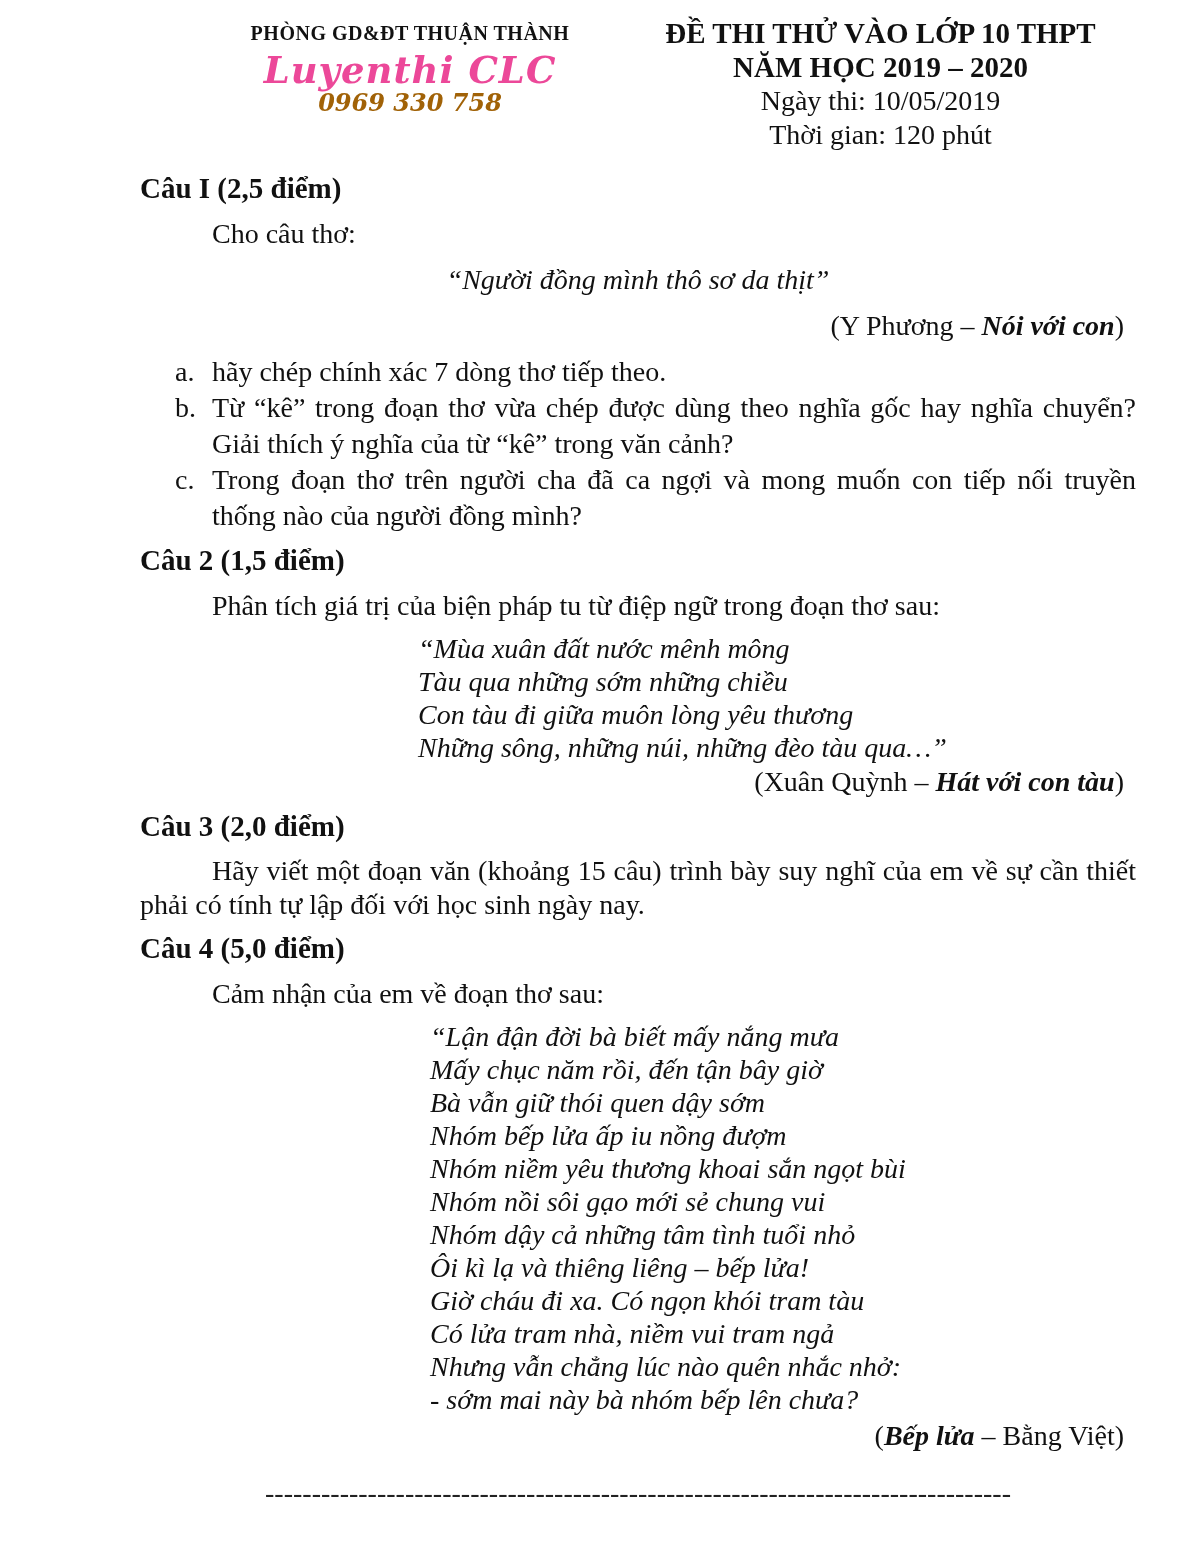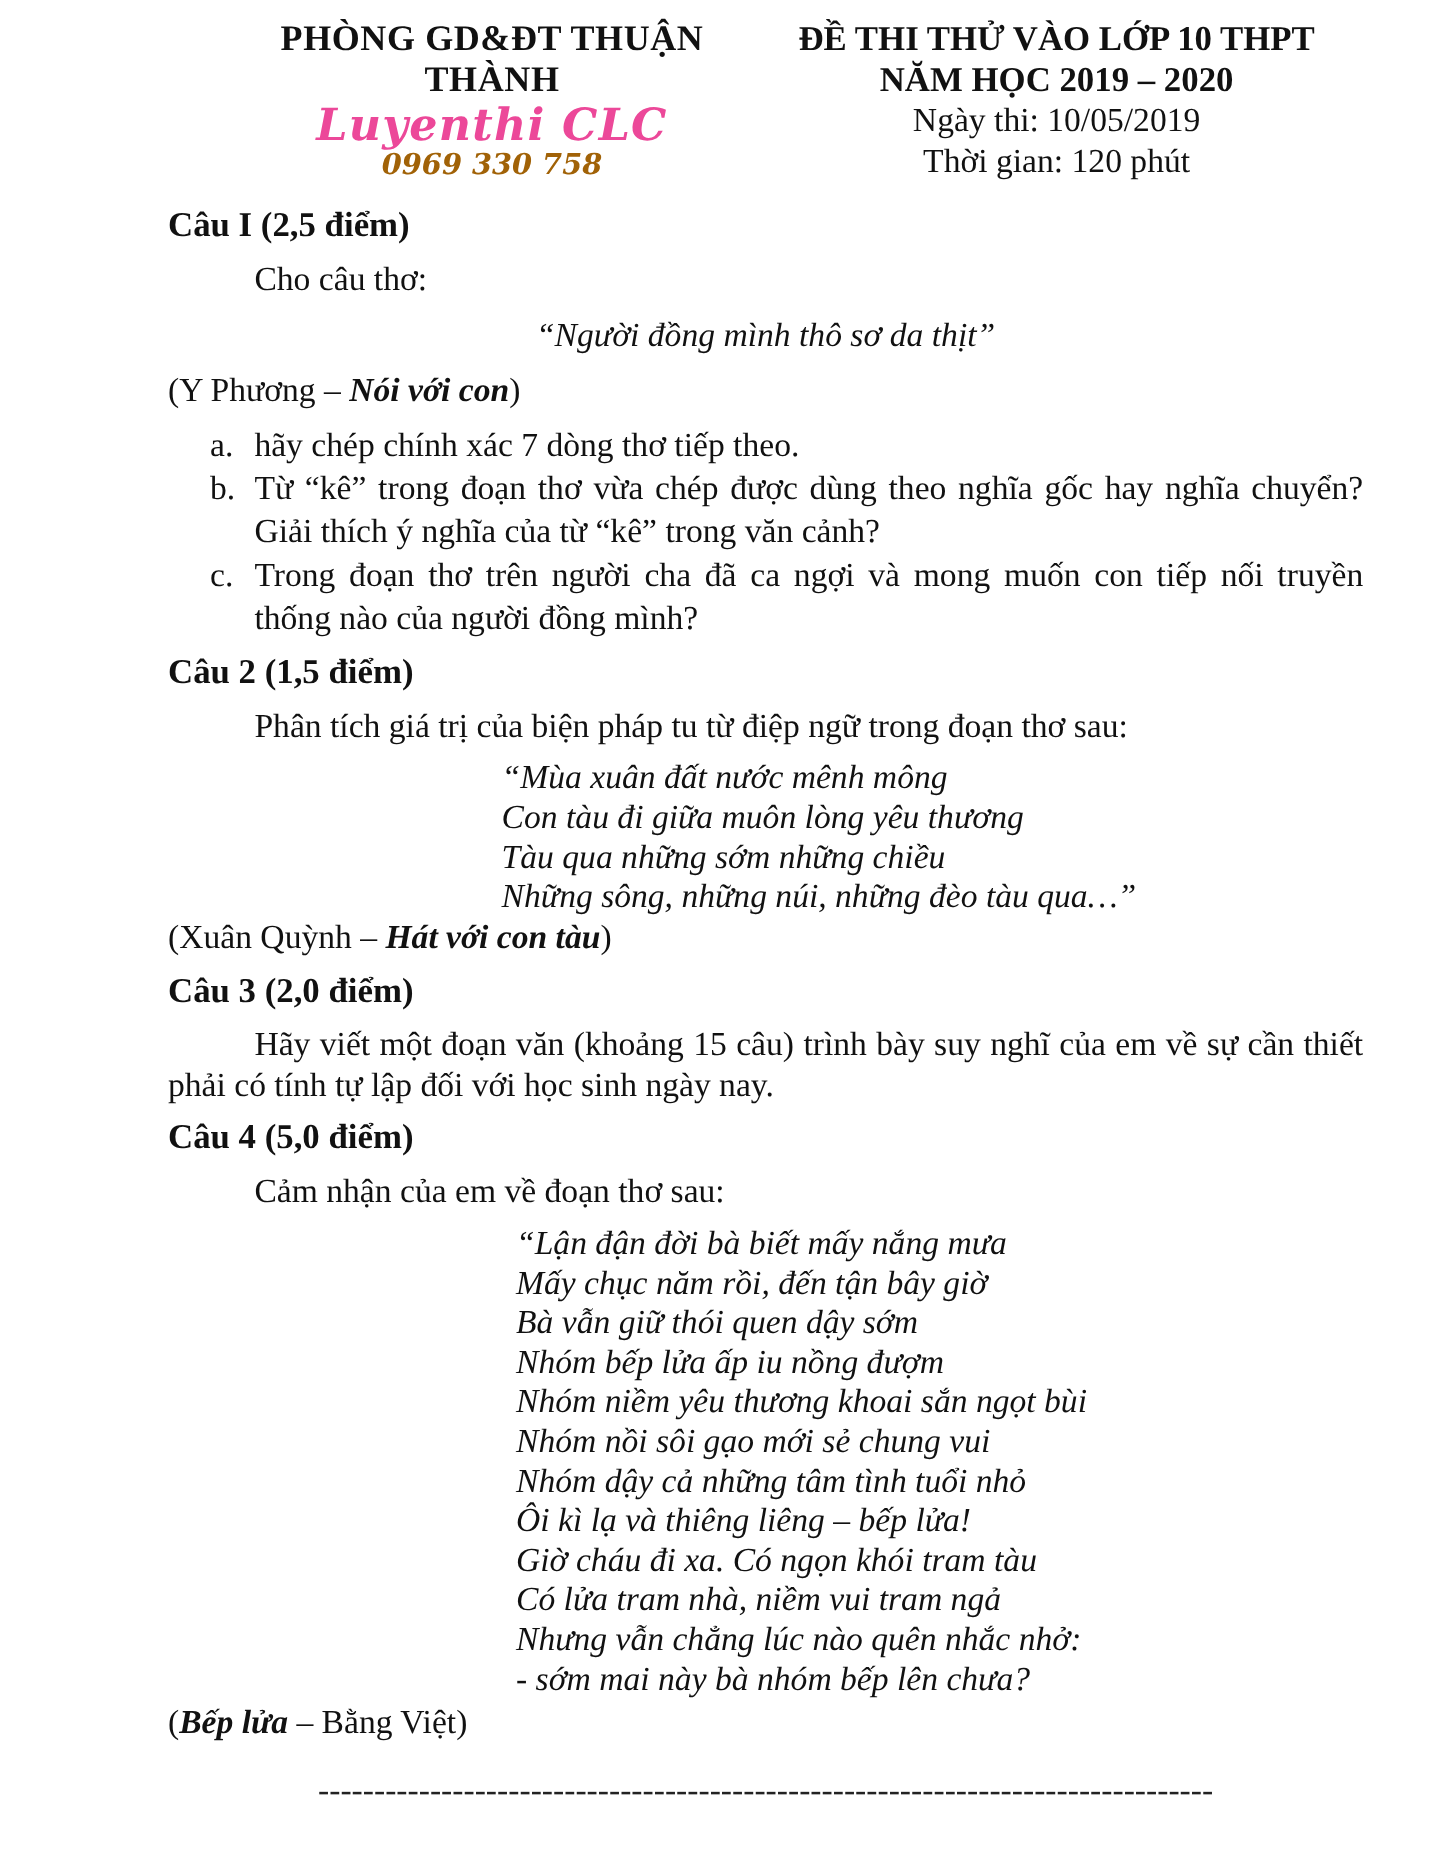--- a/index.html
+++ b/index.html
@@ -12,42 +12,42 @@
     background: #ffffff;
     color: #111111;
     font-family: "Liberation Serif", "DejaVu Serif", serif;
     font-size: 28px;
     overflow: hidden;
   }
 
   
   .header { display: flex; line-height: 34px; }
   .header-left { width: 430px; margin-left: 55px; text-align: center; }
-  .dept { font-weight: bold; font-size: 30px; letter-spacing: 0.5px; }
+  .dept { font-weight: bold; font-size: 20px; letter-spacing: 0.5px; }
   .logo {
     font-family: "DejaVu Serif", serif;
     font-style: italic; font-weight: bold;
     font-size: 37px; line-height: 40px;
     letter-spacing: 1px;
   }
   .phone {
     font-family: "DejaVu Serif", serif;
     font-style: italic; font-weight: bold;
     font-size: 24px; line-height: 26px;
   }
   .header-right { flex: 1; text-align: center; }
   .hr-bold { font-weight: bold; font-size: 29px; }
   .hr-normal { font-size: 28px; }
 
   
   .heading { font-weight: bold; font-size: 29px; line-height: 36px; margin-top: 8px; }
   .para { line-height: 36px; margin-top: 10px; }
   .indent { padding-left: 72px; }
   .quote-center { text-align: center; font-style: italic; line-height: 36px; margin-top: 10px; }
-  .attr { text-align: left; line-height: 36px; margin-top: 10px; padding-right: 12px; }
+  .attr { text-align: right; line-height: 36px; margin-top: 10px; padding-right: 12px; }
   .attr .bi { font-weight: bold; font-style: italic; }
 
   .qlist { margin-top: 10px; }
   .qitem { display: flex; line-height: 36px; }
   .qmarker { width: 37px; padding-left: 35px; flex: 0 0 auto; }
   .qtext { flex: 1; text-align: justify; }
 
   .poem { font-style: italic; margin-top: 8px; }
   .poem-2 { margin-left: 278px; line-height: 33px; }
   .poem-4 { margin-left: 290px; line-height: 33px; }
@@ -105,22 +105,22 @@
     <div class="qitem">
       <span class="qmarker">c.</span>
       <span class="qtext">Trong đoạn thơ trên người cha đã ca ngợi và mong muốn con tiếp nối truyền thống nào của người đồng mình?</span>
     </div>
   </div>
 
   <div class="heading">Câu 2 (1,5 điểm)</div>
   <div class="para indent">Phân tích giá trị của biện pháp tu từ điệp ngữ trong đoạn thơ sau:</div>
   <div class="poem poem-2">
     <div class="poem-line">“Mùa xuân đất nước mênh mông</div>
+    <div class="poem-line">Tàu qua những sớm những chiều</div>
     <div class="poem-line">Con tàu đi giữa muôn lòng yêu thương</div>
-    <div class="poem-line">Tàu qua những sớm những chiều</div>
     <div class="poem-line">Những sông, những núi, những đèo tàu qua…”</div>
   </div>
   <div class="attr attr-tight"><span>(Xuân Quỳnh – </span><span class="bi">Hát với con tàu</span><span>)</span></div>
 
   <div class="heading">Câu 3 (2,0 điểm)</div>
   <div class="body-just">Hãy viết một đoạn văn (khoảng 15 câu) trình bày suy nghĩ của em về sự cần thiết phải có tính tự lập đối với học sinh ngày nay.</div>
 
   <div class="heading">Câu 4 (5,0 điểm)</div>
   <div class="para indent">Cảm nhận của em về đoạn thơ sau:</div>
   <div class="poem poem-4">

